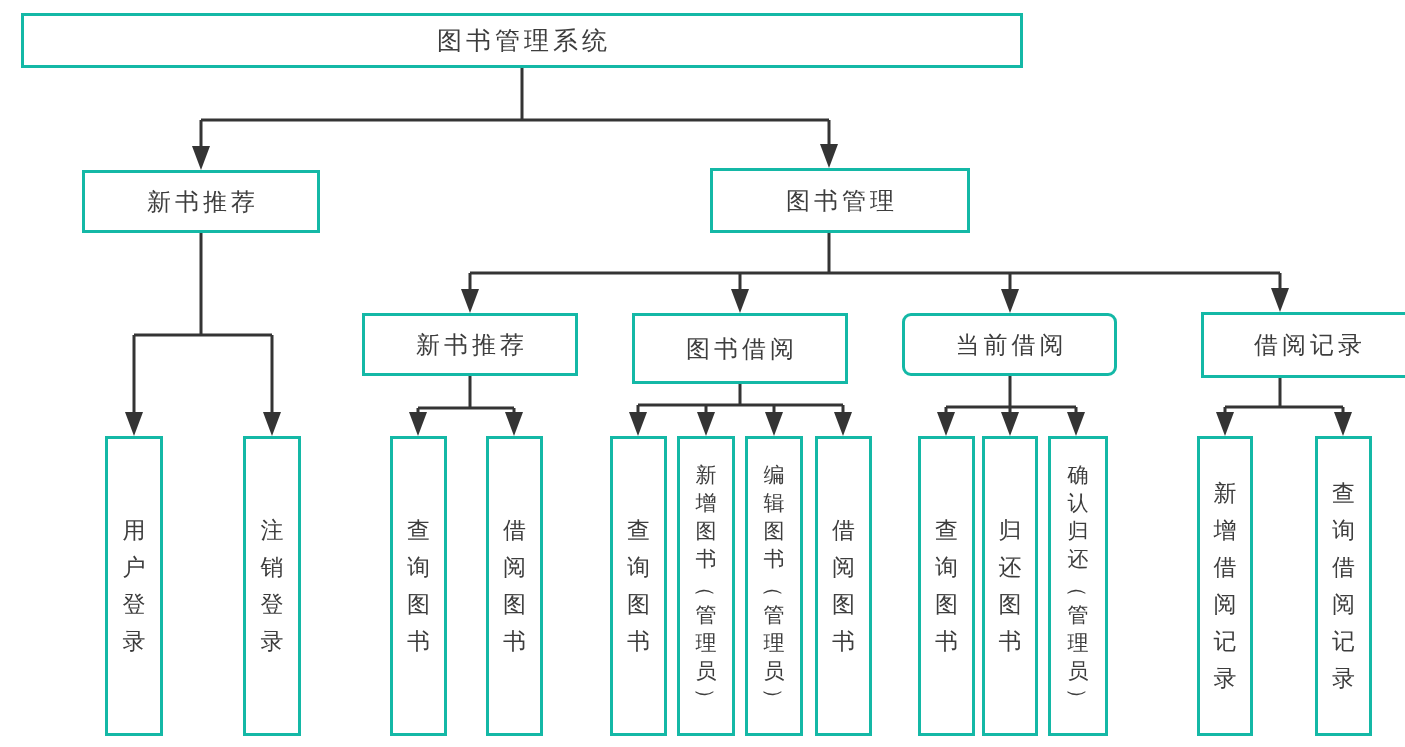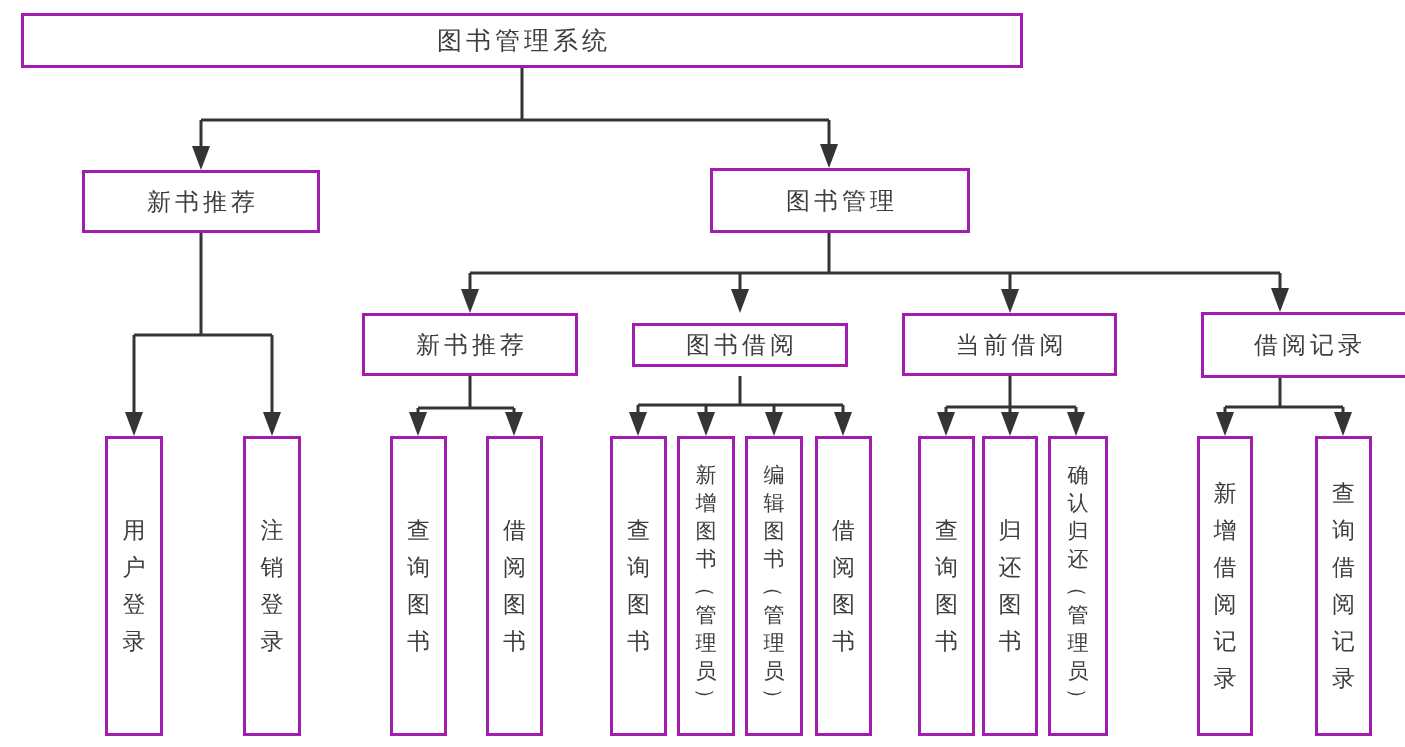--- a/index.html
+++ b/index.html
@@ -18,21 +18,21 @@
   svg.connectors {
     position: absolute;
     left: 0; top: 0;
     width: 1405px;
     height: 747px;
     z-index: 1;
   }
   .node {
     position: absolute;
     box-sizing: border-box;
-    border: 3px solid #a21caf;
+    border: 3px solid #14b8a6;
     background: #ffffff;
     display: flex;
     align-items: center;
     justify-content: center;
     z-index: 2;
     color: #3d3d3d;
   }
   .hlabel {
     font-size: 24px;
     letter-spacing: 4px;
@@ -106,24 +106,24 @@
   <div class="node" style="left:82px; top:170px; width:238px; height:63px;">
     <span class="hlabel">新书推荐</span>
   </div>
   <div class="node" style="left:710px; top:168px; width:260px; height:65px;">
     <span class="hlabel">图书管理</span>
   </div>
 
   <div class="node" style="left:362px; top:313px; width:216px; height:63px;">
     <span class="hlabel">新书推荐</span>
   </div>
-  <div class="node" style="left:632px; top:313px; width:216px; height:44px;margin-top:10px;">
+  <div class="node" style="left:632px; top:313px; width:216px; height:71px;">
     <span class="hlabel">图书借阅</span>
   </div>
-  <div class="node" style="left:902px; top:313px; width:215px; height:63px;">
+  <div class="node" style="left:902px; top:313px; width:215px; height:63px;border-radius:9px;">
     <span class="hlabel">当前借阅</span>
   </div>
   <div class="node" style="left:1173px; top:312px; width:214px; height:66px;margin-left:28px;">
     <span class="hlabel">借阅记录</span>
   </div>
 
   <div class="node leaf" style="left:105px; width:58px;">
     <span class="vlabel">
         <span>用</span>
         <span>户</span>

